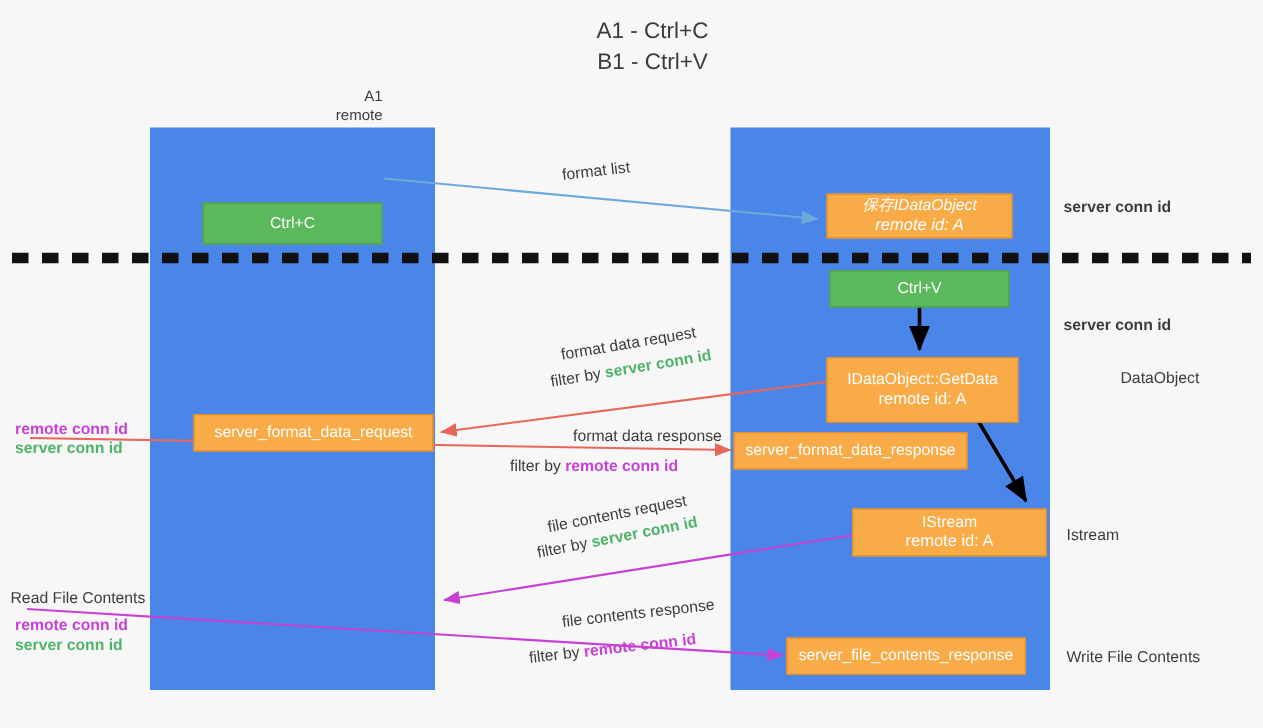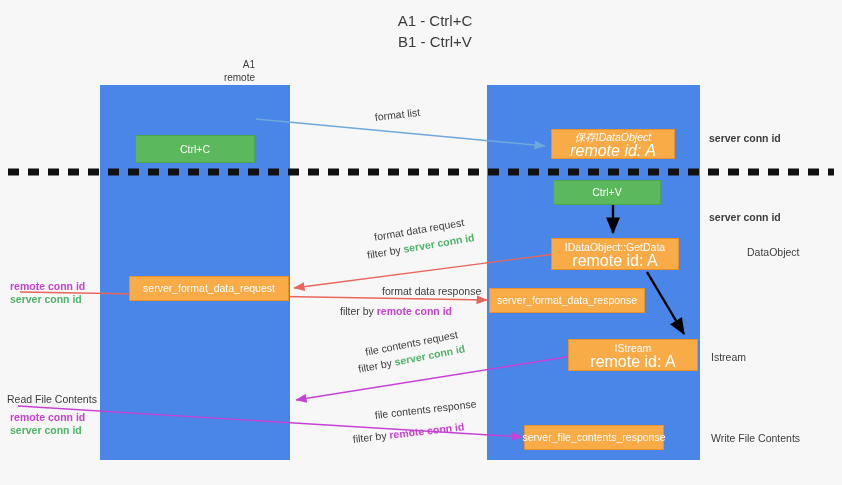--- a/index.html
+++ b/index.html
@@ -29,21 +29,21 @@
   .lane{position:absolute;background:#4a86e8;}
 
   
   .node{
     position:absolute;box-sizing:border-box;
     display:flex;flex-direction:column;align-items:center;justify-content:center;
     color:#ffffff;font-size:10.5px;line-height:13px;text-align:center;
   }
   .node.orange{background:#f9ab48;border:1px solid #e8912a;}
   .node.green{background:#5cb85c;border:1px solid #4ca64c;}
-  .node .l2{font-size:16px;}
+  .node .l2{font-size:11px;}
 
   
   .lbl{position:absolute;font-size:10.5px;line-height:14px;color:#3c3c3c;white-space:nowrap;}
   .green-t{color:#4fb36a;font-weight:bold;}
   .mag-t{color:#c742d4;font-weight:bold;}
   .rot-a{transform:rotate(-9.5deg);transform-origin:left top;}
   .rot-b{transform:rotate(-11deg);transform-origin:left top;}
   .rot-c{transform:rotate(-6.5deg);transform-origin:left top;}
   .stack{position:absolute;font-size:10.5px;line-height:14px;white-space:nowrap;font-weight:bold;}
   .rlabel{position:absolute;font-size:10.5px;line-height:14px;color:#3c3c3c;white-space:nowrap;}
@@ -101,44 +101,44 @@
 
   <div class="node green" style="left:135px;top:105px;width:120px;height:28px;margin-top:30px;">
     <div>Ctrl+C</div>
   </div>
 
   <div class="node orange" style="left:551px;top:129px;width:124px;height:30px;font-style:italic;">
     <div>保存IDataObject</div>
     <div class="l2">remote id: A</div>
   </div>
 
-  <div class="node green" style="left:553px;top:180px;width:108px;height:25px;">
+  <div class="node green" style="left:553px;top:180px;width:120px;height:25px;">
     <div>Ctrl+V</div>
   </div>
 
-  <div class="node orange" style="left:551px;top:238px;width:128px;height:32px;">
+  <div class="node orange" style="left:551px;top:238px;width:128px;height:44px;">
     <div>IDataObject::GetData</div>
     <div class="l2">remote id: A</div>
   </div>
 
   <div class="node orange" style="left:568px;top:339px;width:130px;height:32px;">
     <div>IStream</div>
     <div class="l2">remote id: A</div>
   </div>
 
   <div class="node orange" style="left:489px;top:288px;width:156px;height:25px;">
     <div>server_format_data_response</div>
   </div>
 
   <div class="node orange" style="left:129px;top:276px;width:160px;height:25px;">
     <div>server_format_data_request</div>
   </div>
 
 
-  <div class="node orange" style="left:524px;top:425px;width:140px;height:25px;">
+  <div class="node orange" style="left:524px;top:425px;width:160px;height:25px;">
     <div>server_file_contents_response</div>
   </div>
 
   <div class="lbl rot-c" style="left:374px;top:110px;">format list</div>
 
   <div class="lbl rot-a" style="left:373px;top:230px;">format data request</div>
   <div class="lbl rot-a" style="left:366px;top:248px;">
     <span>filter by</span>
     <span class="green-t">server conn id</span>
   </div>

